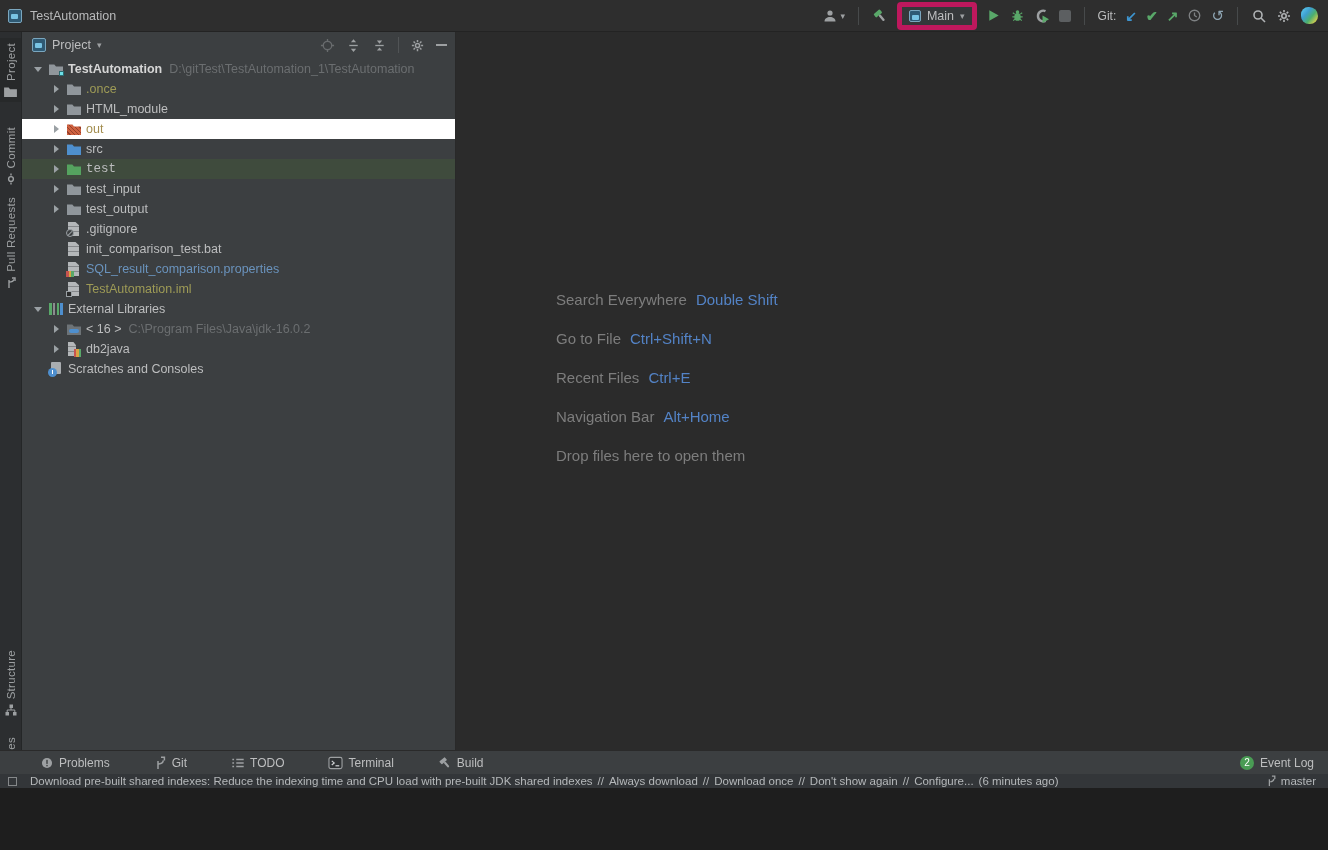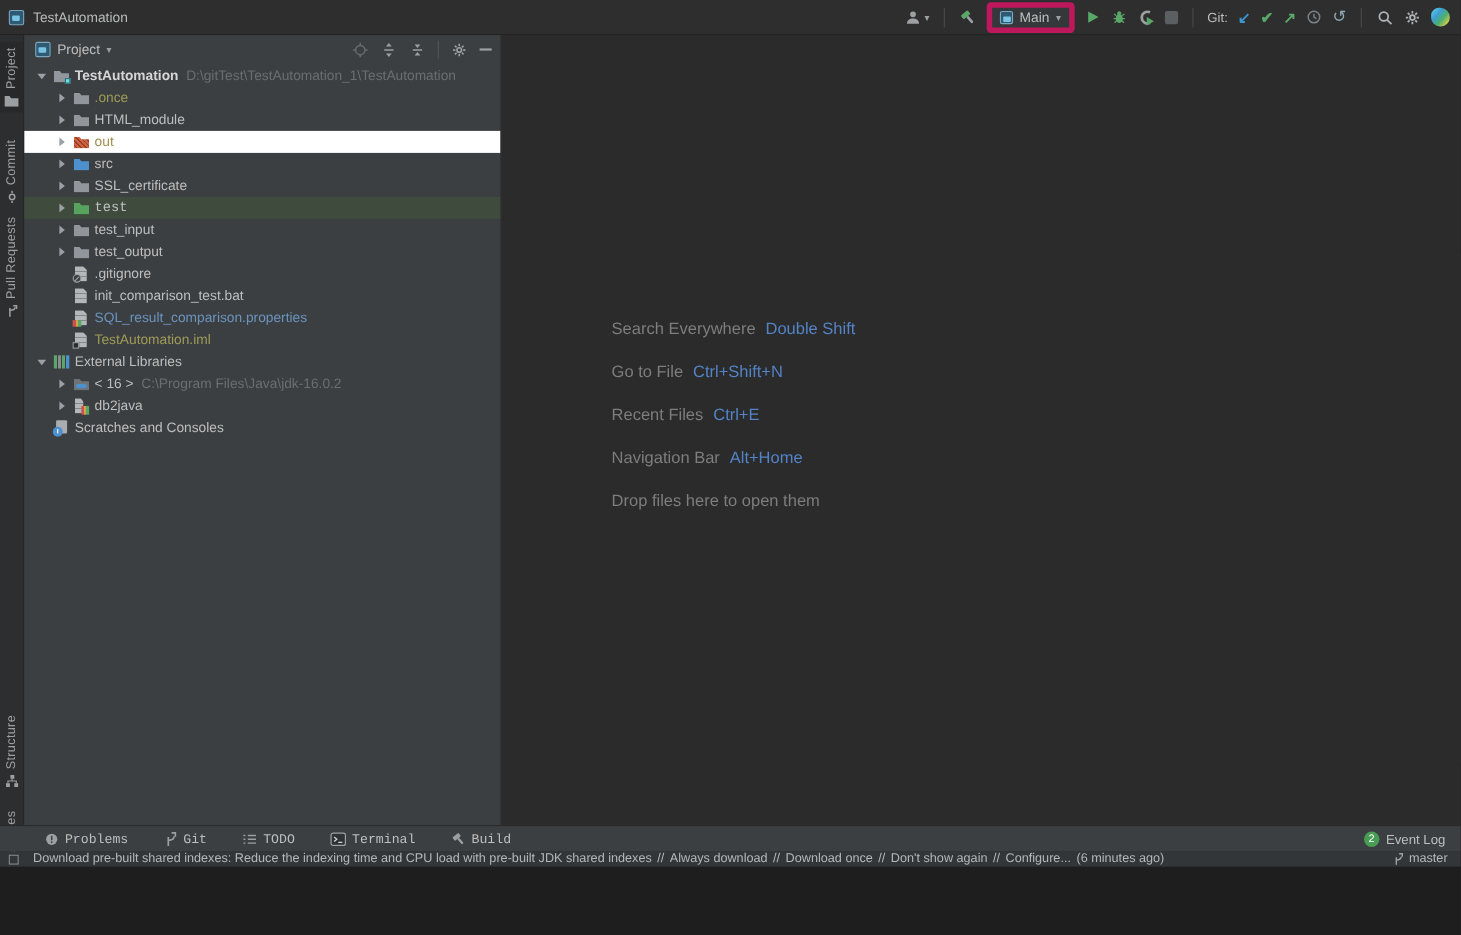--- a/index.html
+++ b/index.html
@@ -86,21 +86,21 @@
   
   .editor { position:absolute; left:457px; top:32px; right:0; bottom:38px; background:#2b2b2b; }
   .shortcuts { position:absolute; left:556px; top:289px; font-size:15px; }
   .sline { display:flex; gap:9px; line-height:21px; margin-bottom:18px; }
   .skey { color:#5383c6;text-align:center; }
   .slabel, .drophint { color:#7d7d7d; }
   
   .bottom-bar { position:absolute; left:0; right:0; bottom:14px; height:24px;
     background:#3c3f41; border-top:1px solid #2a2a2a;
     display:flex; align-items:center; font-size:12px; color:#bdbebf; }
-  .btabs { display:flex; gap:32px; margin-left:40px; align-items:center;font-family:Liberation Mono, monospace; }
+  .btabs { display:flex; gap:44px; margin-left:40px; align-items:center; }
   .btab { display:flex; align-items:center; gap:5px; }
   .eventlog { margin-left:auto; margin-right:14px; display:flex; align-items:center; gap:6px; }
   .badge-green { width:14px; height:14px; border-radius:50%; background:#499C54; color:#fff;
     font-size:10px; display:flex; align-items:center; justify-content:center; }
   .status-line { position:absolute; left:0; right:0; bottom:0; height:14px; background:#333639;
     display:flex; align-items:center; font-size:11.5px; color:#b5b8ba; padding:0 12px 0 8px; gap:5px; white-space:nowrap; }
   .sqicon { width:9px; height:9px; border:1px solid #85888a; margin-right:8px; flex:none; }
   .branch { margin-left:auto; display:flex; align-items:flex-end; gap:4px; }
   svg { display:block; }
 </style>
@@ -297,27 +297,20 @@
             <span class="fold f-hatch"></span>
           </span>
         <span class="lbl c-out">out</span>
       </div>
       <div class="row lvl1">
         <span class="chev right"></span>
         <span class="ticon">
             <span class="fold f-blue"></span>
           </span>
         <span class="lbl">src</span>
-      </div>
-      <div class="row lvl1">
-        <span class="chev right"></span>
-        <span class="ticon">
-            <span class="fold"></span>
-          </span>
-        <span class="lbl">SSL_certificate</span>
       </div>
       <div class="row lvl1 sel-green">
         <span class="chev right"></span>
         <span class="ticon">
             <span class="fold f-green"></span>
           </span>
         <span class="lbl">test</span>
       </div>
       <div class="row lvl1">
         <span class="chev right"></span>

